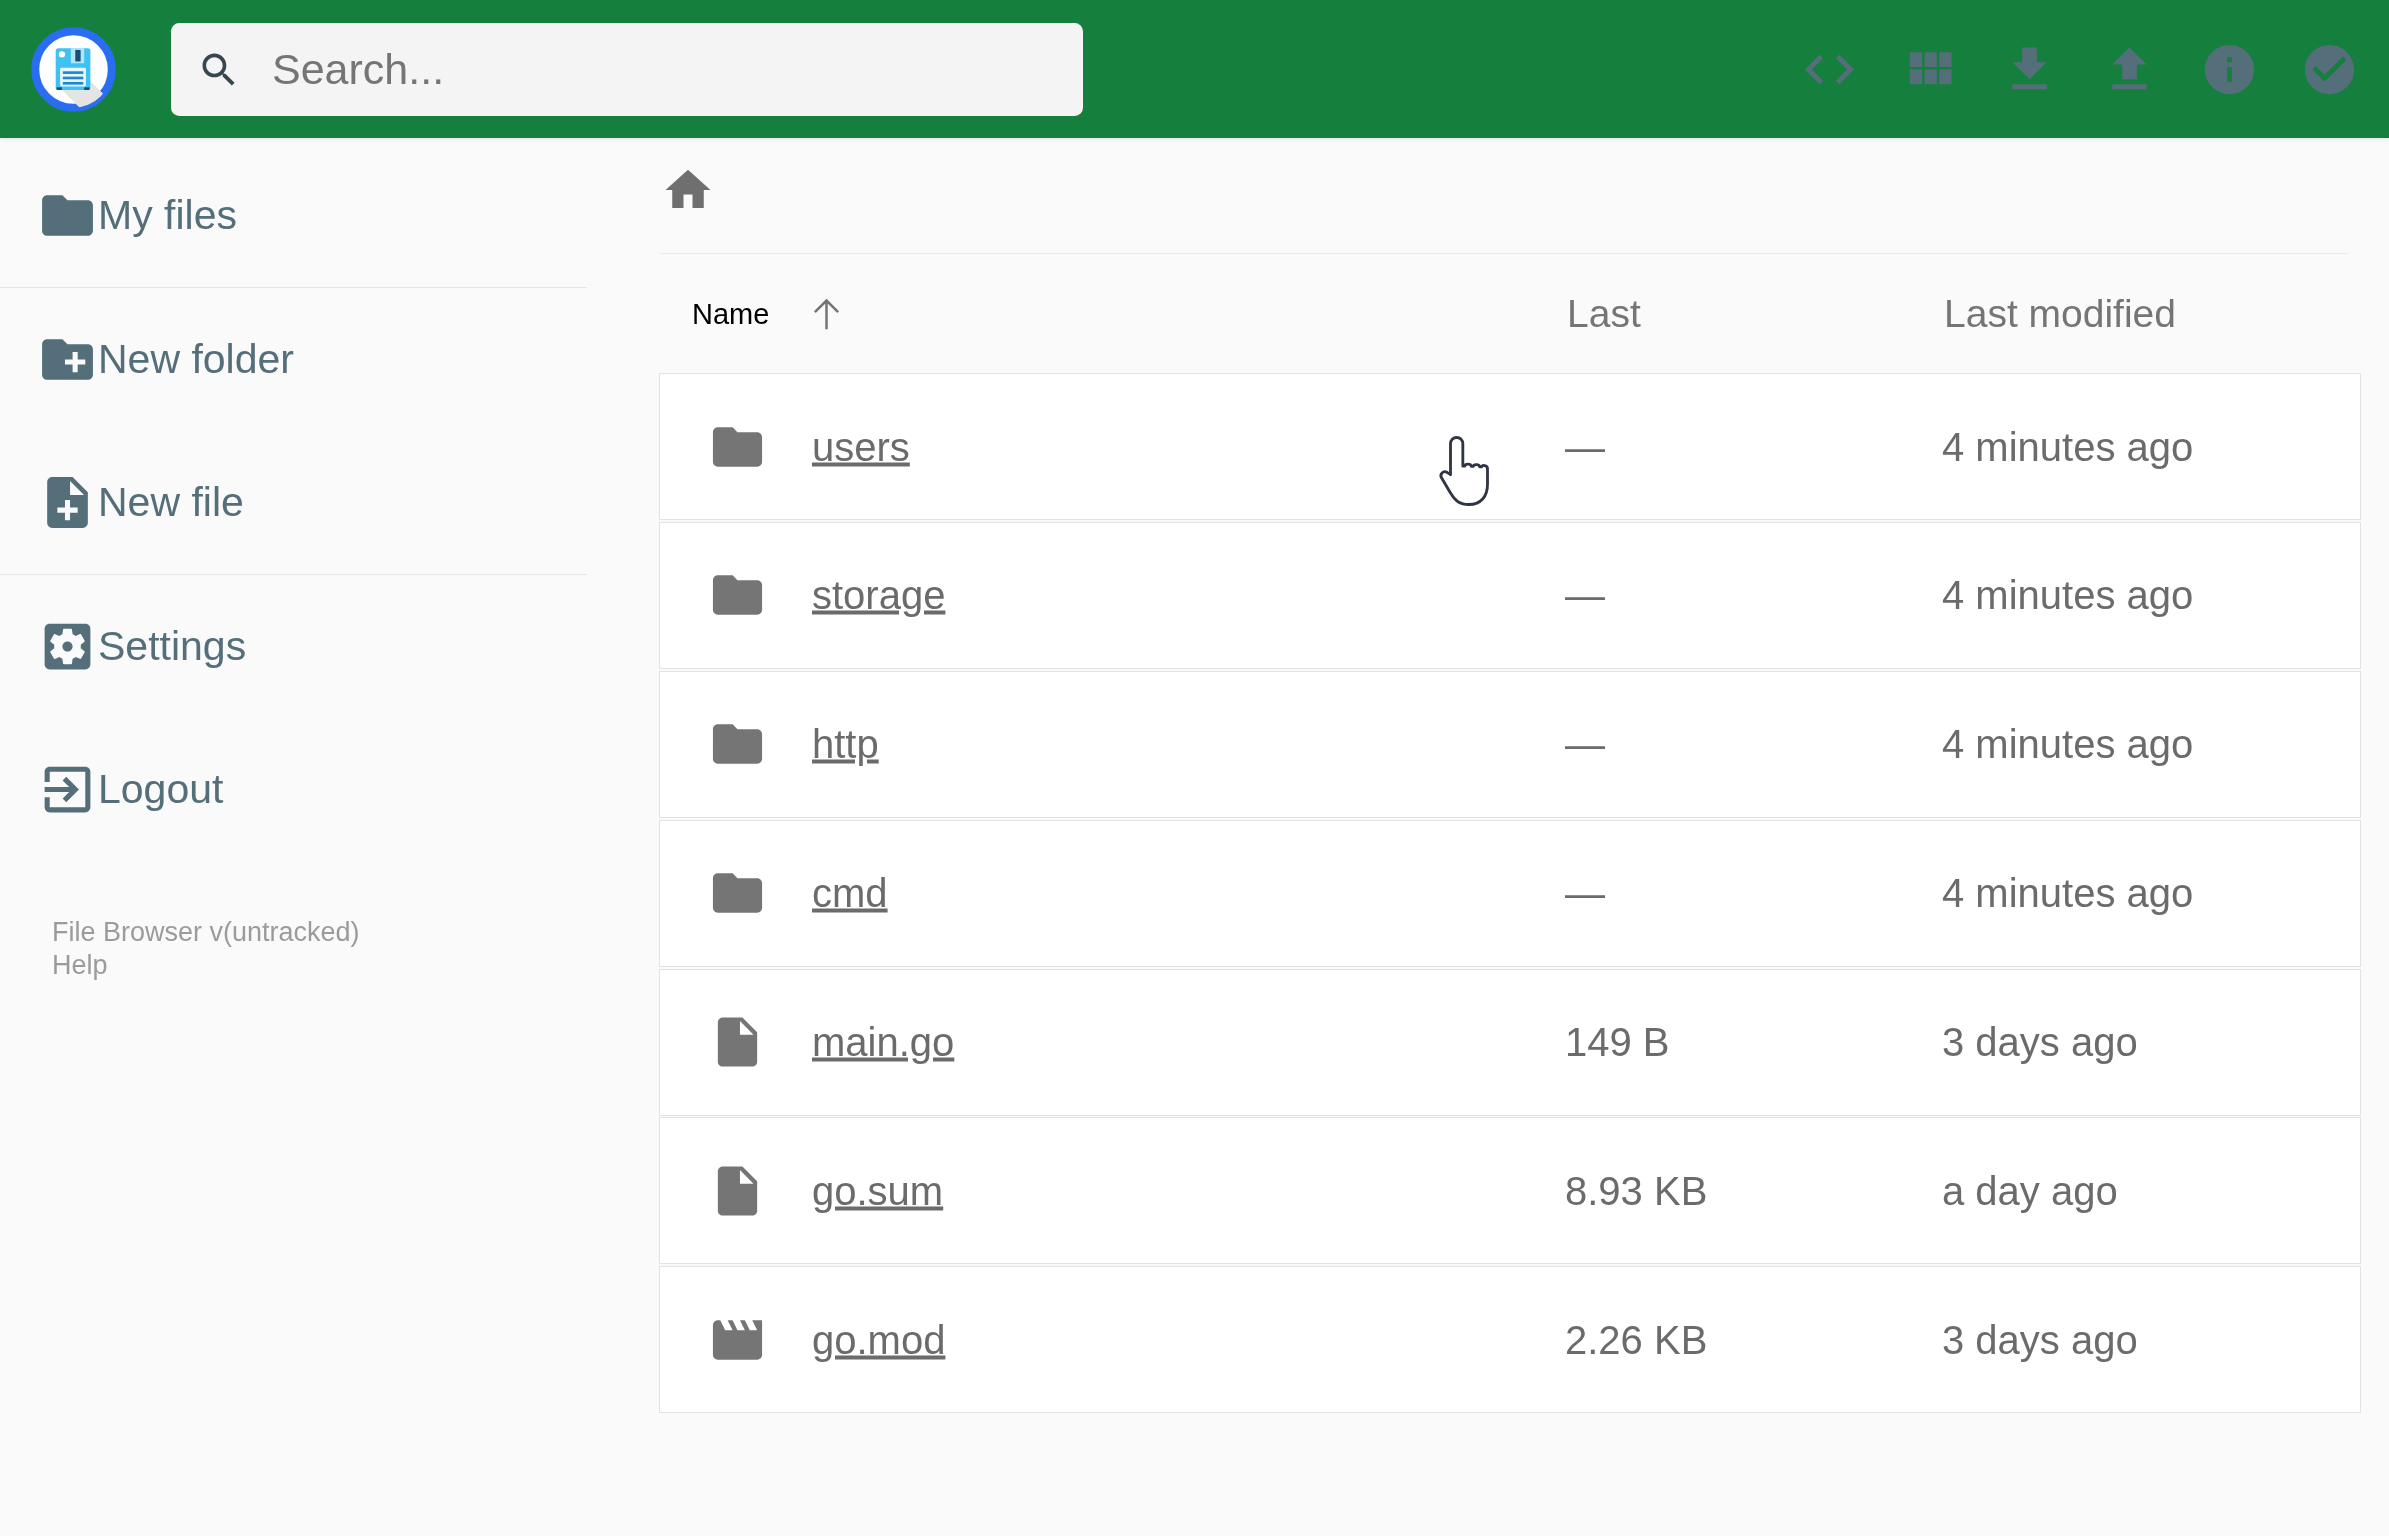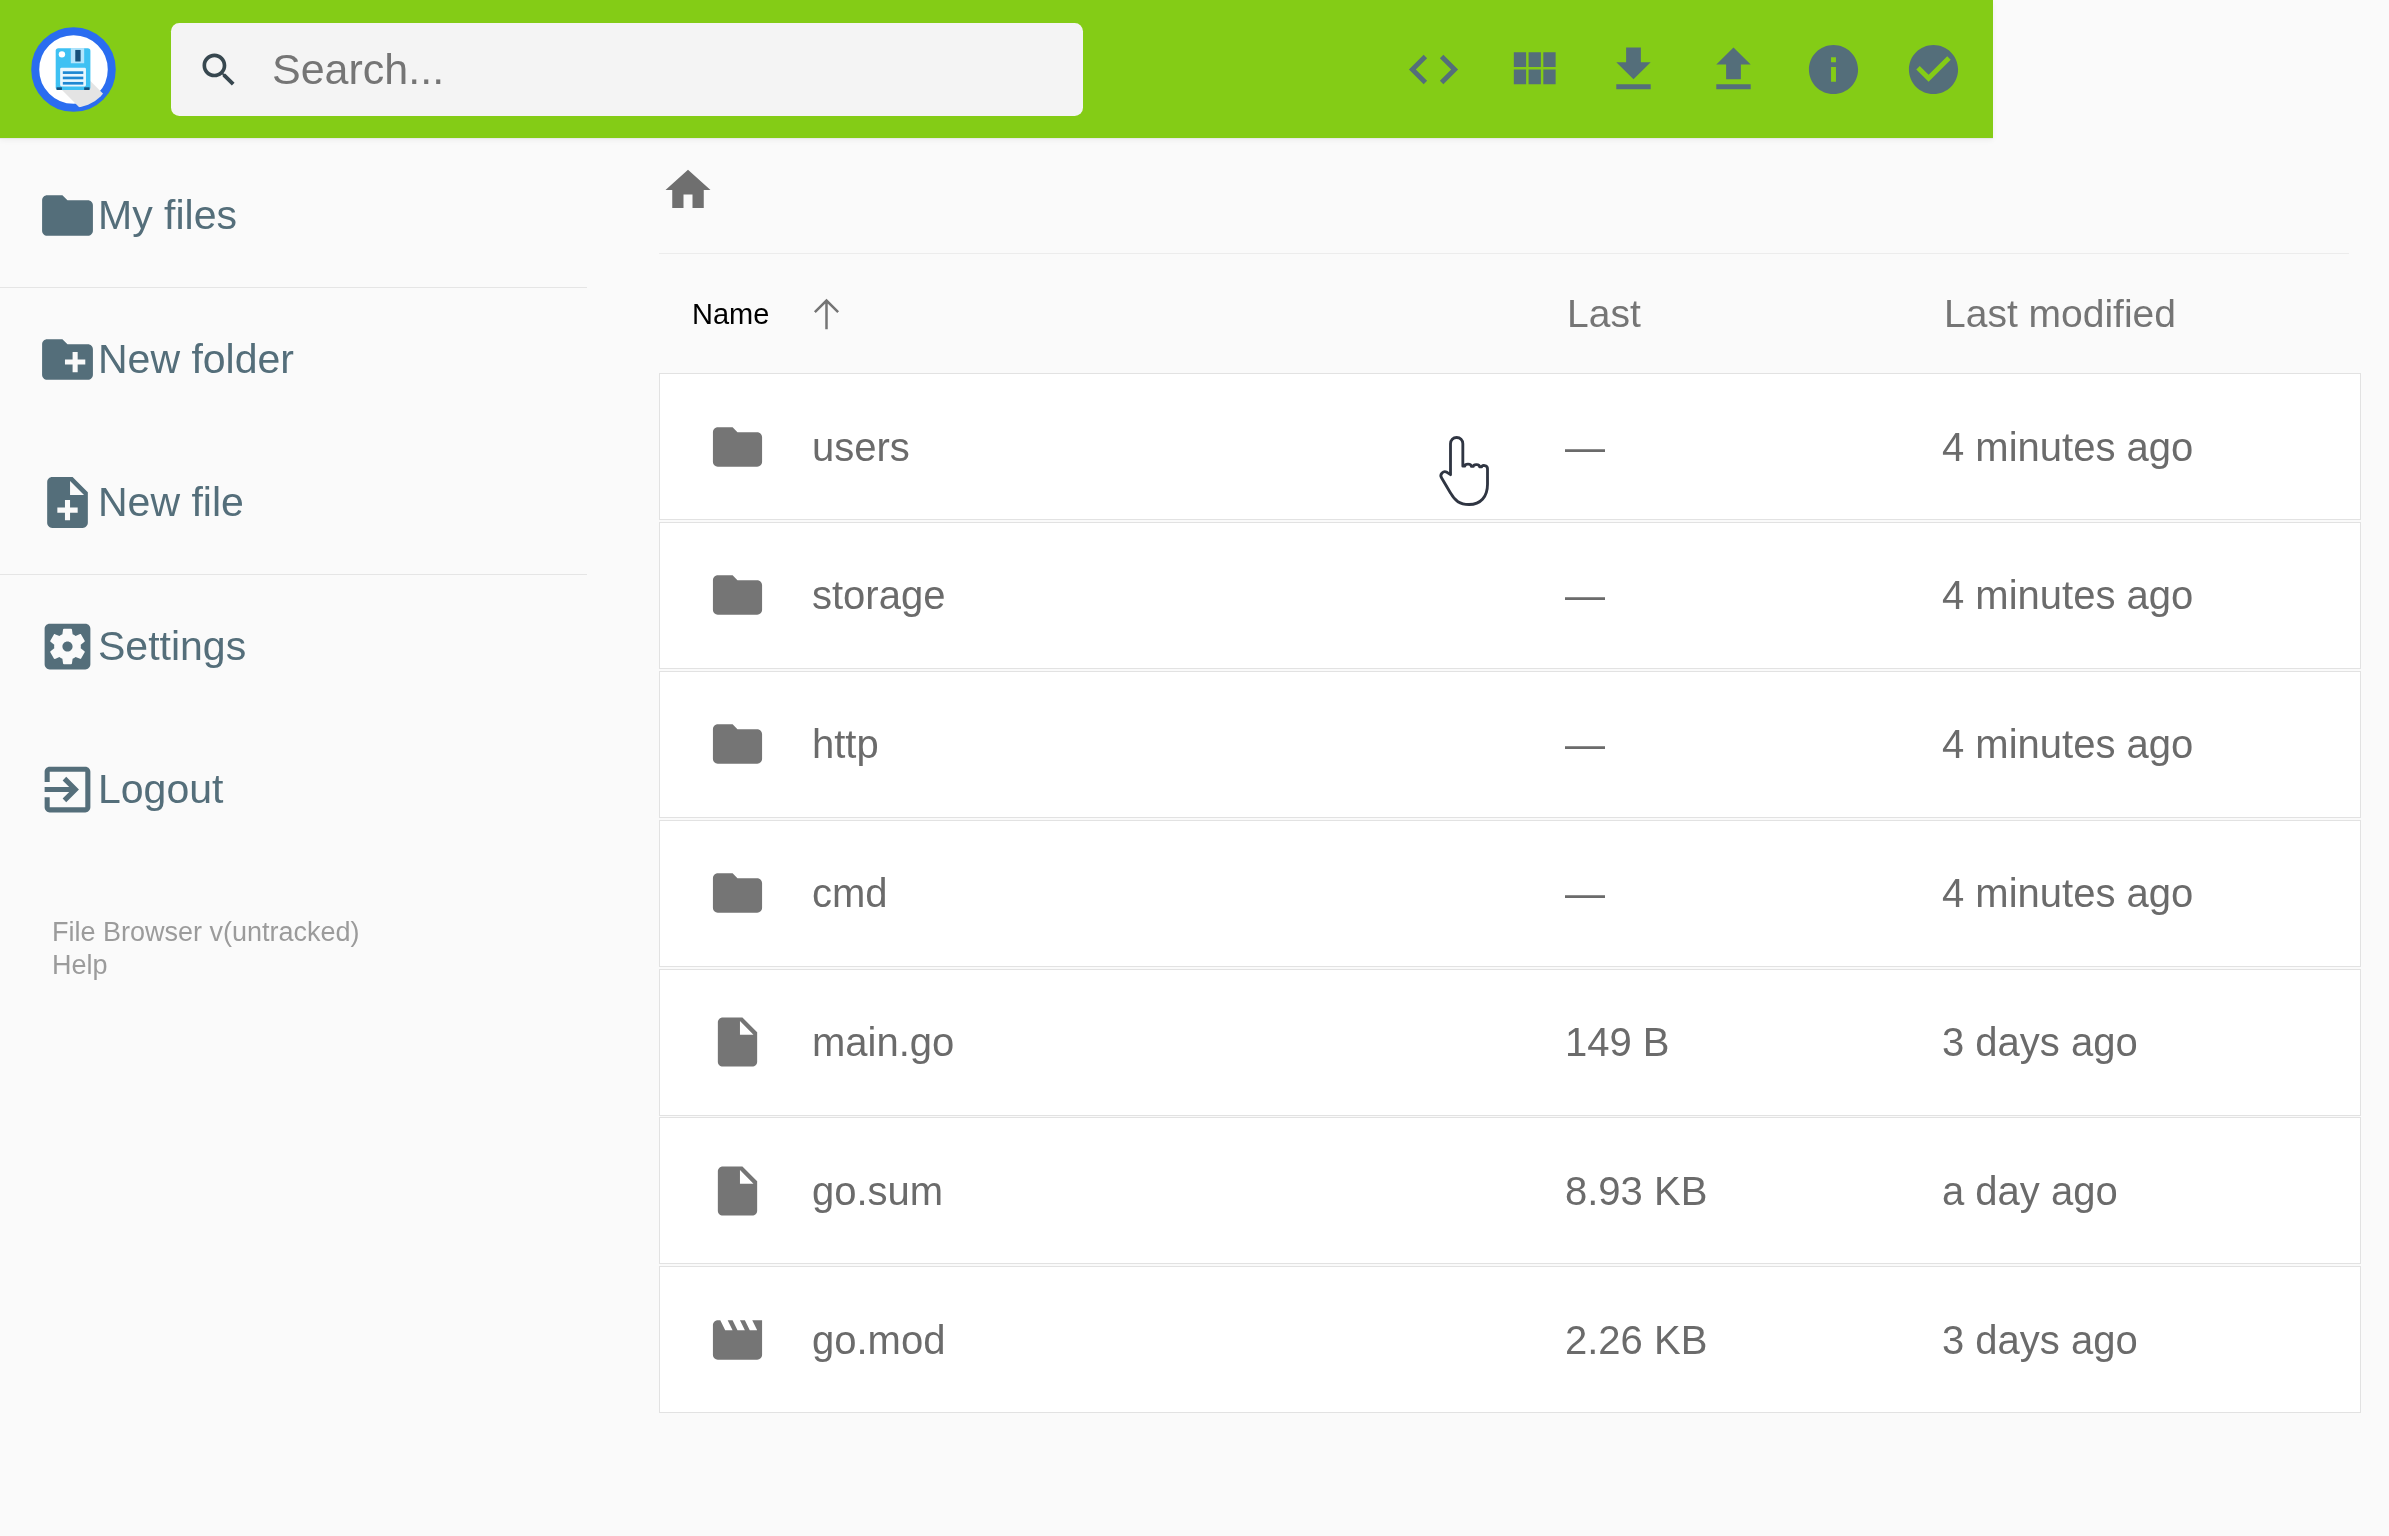--- a/index.html
+++ b/index.html
@@ -8,22 +8,22 @@
     position:relative;
     background:#fafafa;
     font-family:"Liberation Sans", sans-serif;
     overflow:hidden;
     color:#6b6b6b;
   }
   svg { display:block; }
 
   
   .header {
-    position:absolute; top:0; left:0; width:1993px; height:139px;
-    background:#84cc16;
+    position:absolute; top:0; left:0; width:2389px; height:139px;
+    background:#15803d;
     border-bottom:0.9px solid #e8e8e8;
     box-shadow:0 1.9px 5.6px rgba(0,0,0,.05);
     z-index:10;
   }
   .logo {
     position:absolute; left:29px; top:25px; width:89px; height:89px;
     cursor:pointer;
   }
   .search {
     position:absolute; left:171px; top:23px; width:912px; height:93px;
@@ -63,21 +63,21 @@
   .col-size { left:908px; font-size:39px; color:#757575; cursor:pointer; }
   .col-mod  { left:1285px;font-size:39px; color:#757575; cursor:pointer; }
 
   .listing { position:absolute; top:234px; left:0; width:1702px; }
   .row {
     position:relative; height:147px; background:#ffffff;
     border:1.9px solid #e2e2e2; margin-bottom:1.9px; cursor:pointer;
   }
   .row > * { position:absolute; top:50%; transform:translateY(-50%); }
   .c-icon { left:48px;  width:59px; height:59px; color:#757575; }
-  .c-name { left:152px; font-size:40px; color:#6b6b6b; }
+  .c-name { left:152px; font-size:40px; color:#6b6b6b;text-decoration:underline; }
   .c-size { left:905px; font-size:40px; color:#6b6b6b; }
   .c-mod  { left:1282px;font-size:40px; color:#6b6b6b; }
 
   
   .cursor { position:absolute; left:1423px; top:429px; z-index:60; pointer-events:none; }
 </style>
 </head>
 <body>
 
 <div class="header">

